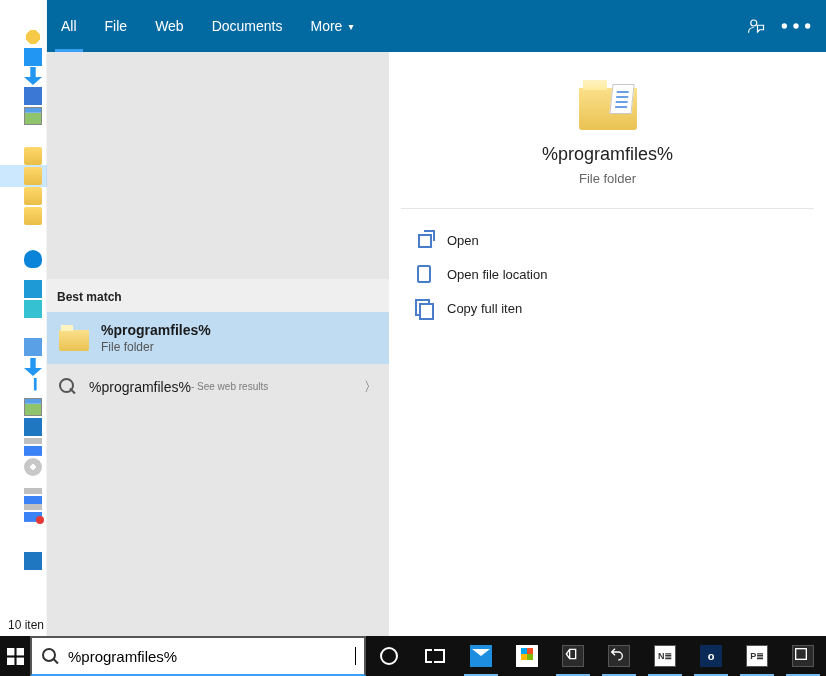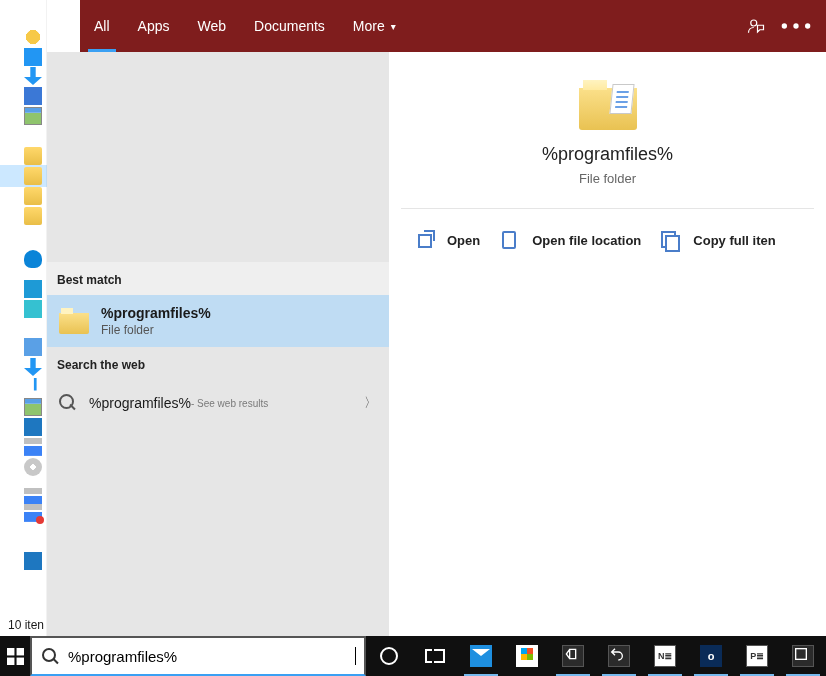--- a/index.html
+++ b/index.html
@@ -47,22 +47,22 @@
     .bar2-x::after{content:'';position:absolute;right:-2px;bottom:-2px;width:8px;height:8px;background:#e53935;border-radius:50%;}
     .net         { top: 552px; background:#1e77c0; }
 
     .items-status { position:absolute; left:8px; bottom:44px; font-size:12px; color:#1a1a1a; }
 
     
     .search-flyout { position:absolute; left:47px; top:0; width:779px; height:636px;
         display:flex; flex-direction:column; box-shadow: 0 0 0 1px rgba(0,0,0,.05); }
 
     
-    .search-tabs { height:52px; background:#7f1d1d; display:flex; align-items:stretch;
-        color:#fff; padding:0 10px 0 0; position:relative;margin-left:33px;}
+    .search-tabs { height:52px; background:#0369a1; display:flex; align-items:stretch;
+        color:#fff; padding:0 10px 0 0; position:relative;}
     .search-tabs .tab { padding:0 14px; display:flex; align-items:center; font-size:14px;
         color:#fff; cursor:pointer; }
     .search-tabs .tab.active { position:relative; }
     .search-tabs .tab.active::after { content:''; position:absolute; left:8px; right:8px; bottom:0;
         height:3px; background:#3aa0f3; }
     .search-tabs .more-caret { margin-left:6px; font-size:10px; }
     .search-tabs .spacer { flex:1; }
     .search-tabs .topicon { width:40px; display:flex; align-items:center; justify-content:center;
         color:#fff; cursor:pointer; font-size:16px; }
 
@@ -120,21 +120,21 @@
         background-position: 4px 6px, 4px 11px, 4px 16px, 4px 21px;
         transform: skewX(-6deg);
     }
     .preview-top .big-title { font-size:18px; color:#222; }
     .preview-top .big-type  { font-size:13px; color:#666; margin-top:6px; }
 
     .preview-loc { padding:22px 12px 22px 12px; border-bottom:1px solid #e5e5e5; display:flex; }
     .preview-loc .lbl { font-size:13px; color:#666; width:105px; }
     .preview-loc .val { font-size:13px; color:#444; text-decoration:underline; cursor:pointer; }
 
-    .actions { padding:16px 6px; display:flex; flex-direction:row; gap:4px;font-weight:bold; }
+    .actions { padding:16px 6px; display:flex; flex-direction:column; gap:4px; }
     .action { display:flex; align-items:center; height:30px; padding:0 8px; cursor:pointer;
         font-size:13px; color:#222; border-radius:2px;}
     .action .aicon { width:18px; height:18px; margin-right:14px; color:#4a7dc9; position:relative; }
     .aicon.open::before{content:'';position:absolute;inset:3px 1px 1px 3px;border:2px solid #4a7dc9;}
     .aicon.open::after{content:'';position:absolute;left:9px;top:-1px;width:9px;height:9px;border-top:2px solid #4a7dc9;border-right:2px solid #4a7dc9;}
     .aicon.loc::before{content:'';position:absolute;left:2px;top:0;width:10px;height:14px;border:2px solid #4a7dc9;border-radius:2px;}
     .aicon.copy::before{content:'';position:absolute;left:0;top:0;width:11px;height:13px;border:2px solid #4a7dc9;}
     .aicon.copy::after{content:'';position:absolute;left:4px;top:4px;width:11px;height:13px;border:2px solid #4a7dc9;background:#fff;}
 
     
@@ -202,21 +202,21 @@
   <div class="ico disc"></div>
   <div class="ico bar2"></div>
   <div class="ico bar2-x"></div>
   <div class="ico net"></div>
 </div>
 <div class="items-status">10 iten</div>
 
 <div class="search-flyout">
   <div class="search-tabs">
     <div class="tab active">All</div>
-    <div class="tab">Apps</div>
+    <div class="tab">File</div>
     <div class="tab">Web</div>
     <div class="tab">Documents</div>
     <div class="tab">
       <span>More</span>
       <span class="more-caret">▾</span>
     </div>
     <div class="spacer"></div>
     <div class="topicon">
       <svg viewBox="0 0 24 24" width="18" height="18" fill="none" stroke="#fff" stroke-width="1.6">
         <circle cx="9" cy="8" r="4"></circle>
@@ -241,21 +241,20 @@
       <div class="result-row selected">
         <div class="thumb">
           <div class="folder-big"></div>
         </div>
         <div class="texts">
           <div class="title">%programfiles%</div>
           <div class="subtitle">File folder</div>
         </div>
       </div>
 
-      <div class="section-hdr">Search the web</div>
 
       <div class="web-row">
         <span class="mag"></span>
         <span class="query">%programfiles%</span>
         <span class="suffix"> - See web results</span>
         <span class="chev">〉</span>
       </div>
     </div>
 
     <div class="preview-col">

